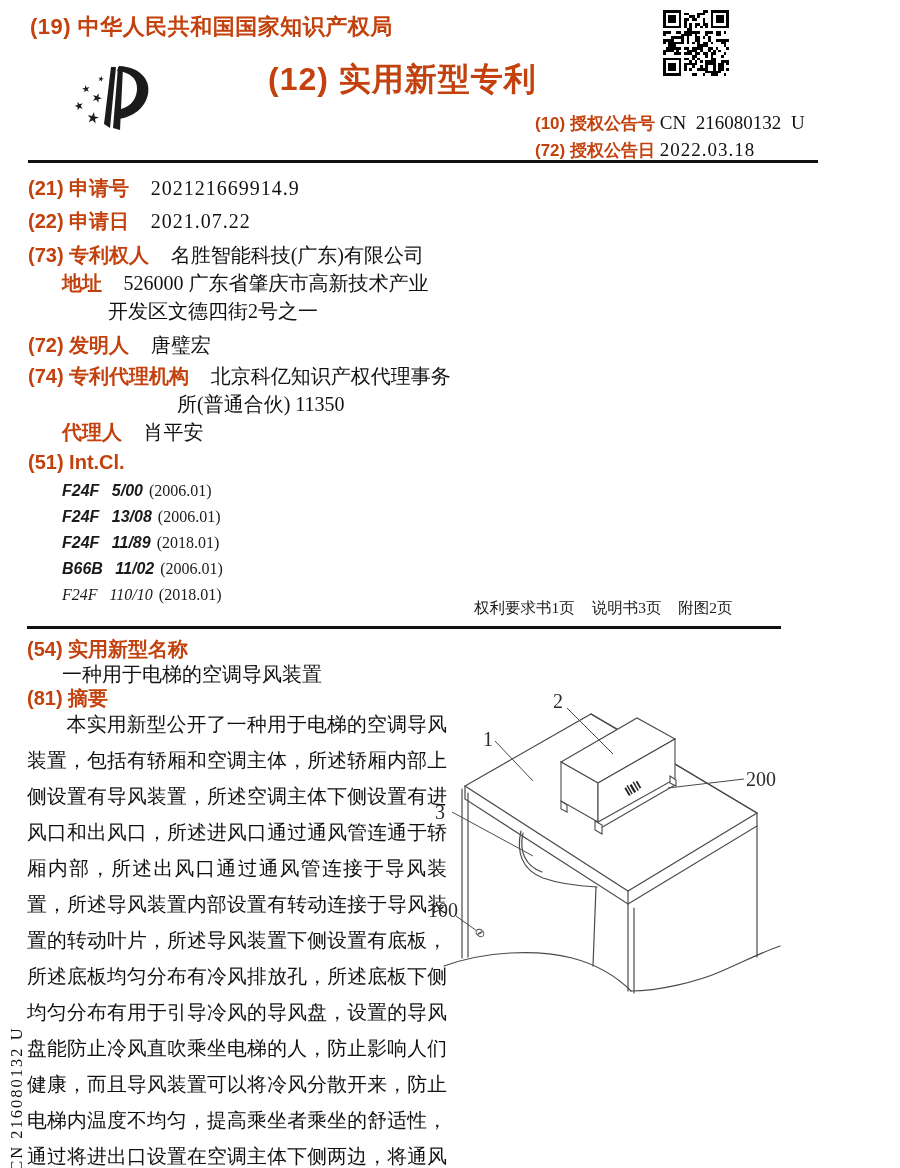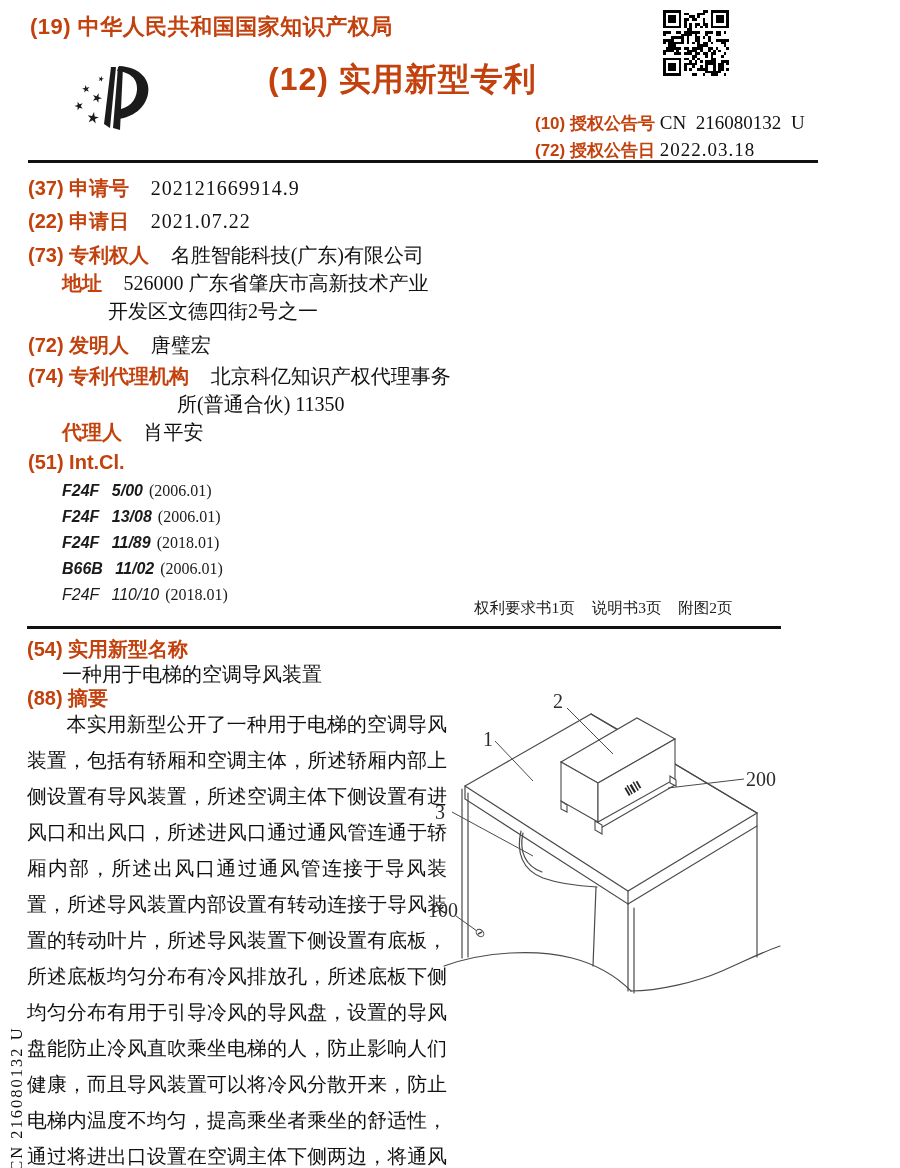--- a/index.html
+++ b/index.html
@@ -15,21 +15,21 @@
   .pub-line{left:535px;font-size:17px;}
   .pub-line .val{font-size:19px;word-spacing:5px;}
   .rule{position:absolute;background:#111;height:2.6px;}
   .rule-top{left:28px;top:160px;width:790px;}
   .rule-mid{left:27px;top:626px;width:754px;}
   .frow{font-size:20px;}
   .frow .lbl{font-size:20px;}
   .frow .val{font-size:20px;margin-left:16px;}
   .ipc-row{left:62px;font-size:16px;}
   .ipc-code{font-style:italic;font-weight:600;word-spacing:8px;font-family:"Liberation Sans",sans-serif;}
-  .ipc-serif .ipc-code{font-family:Liberation Sans, sans-serif;font-weight:400;}
+  .ipc-serif .ipc-code{font-family:Liberation Serif, serif;font-weight:400;}
   .ipc-ver{font-family:"Liberation Serif",serif;margin-left:6px;}
   .pages{left:474px;top:598px;font-size:15.5px;font-family:"Liberation Serif",serif;}
   .pages span{margin-right:13px;}
   .pages span:last-child{margin-right:0;}
   .abstract{
     position:absolute;left:27px;top:706px;width:420px;
     font-family:"Liberation Serif",serif;font-size:19.8px;line-height:36px;
     text-align:justify;text-indent:2em;white-space:normal;color:#111;
   }
   .vertical-id{
@@ -296,21 +296,21 @@
   <span class="val">CN 216080132 U</span>
 </div>
 <div class="abs pub-line" style="top:139px;">
   <span class="lbl">(72) 授权公告日</span>
   <span class="val" style="letter-spacing:1px;">2022.03.18</span>
 </div>
 
 <div class="rule rule-top"></div>
 
 <div class="abs frow" style="left:28px;top:175px;">
-  <span class="lbl">(37) 申请号</span>
+  <span class="lbl">(21) 申请号</span>
   <span class="val" style="letter-spacing:1px;">202121669914.9</span>
 </div>
 
 <div class="abs frow" style="left:28px;top:208px;">
   <span class="lbl">(22) 申请日</span>
   <span class="val" style="letter-spacing:1px;">2021.07.22</span>
 </div>
 
 <div class="abs frow" style="left:28px;top:242px;">
   <span class="lbl">(73) 专利权人</span>
@@ -367,21 +367,21 @@
   <span>附图2页</span>
 </div>
 
 <div class="rule rule-mid"></div>
 
 <div class="abs frow" style="left:27px;top:636px;">
   <span class="lbl">(54) 实用新型名称</span>
 </div>
 <div class="abs val" style="left:62px;top:661px;font-size:20px;">一种用于电梯的空调导风装置</div>
 <div class="abs frow" style="left:27px;top:685px;">
-  <span class="lbl">(88) 摘要</span>
+  <span class="lbl">(81) 摘要</span>
 </div>
 
 <div class="abstract">本实用新型公开了一种用于电梯的空调导风装置，包括有轿厢和空调主体，所述轿厢内部上侧设置有导风装置，所述空调主体下侧设置有进风口和出风口，所述进风口通过通风管连通于轿厢内部，所述出风口通过通风管连接于导风装置，所述导风装置内部设置有转动连接于导风装置的转动叶片，所述导风装置下侧设置有底板，所述底板均匀分布有冷风排放孔，所述底板下侧均匀分布有用于引导冷风的导风盘，设置的导风盘能防止冷风直吹乘坐电梯的人，防止影响人们健康，而且导风装置可以将冷风分散开来，防止电梯内温度不均匀，提高乘坐者乘坐的舒适性，通过将进出口设置在空调主体下侧两边，将通风管设置在空调主体底部，减少了额外占用电梯顶部的位置。</div>
 
 <div class="fig">
 <svg width="475" height="330" viewBox="425 683 475 330">
   <g stroke="#4a4a4a" stroke-width="1.2" fill="none" stroke-linecap="round">
 
     <path d="M465,786 L591,714 L757,813 L628,891 Z"></path>
 

